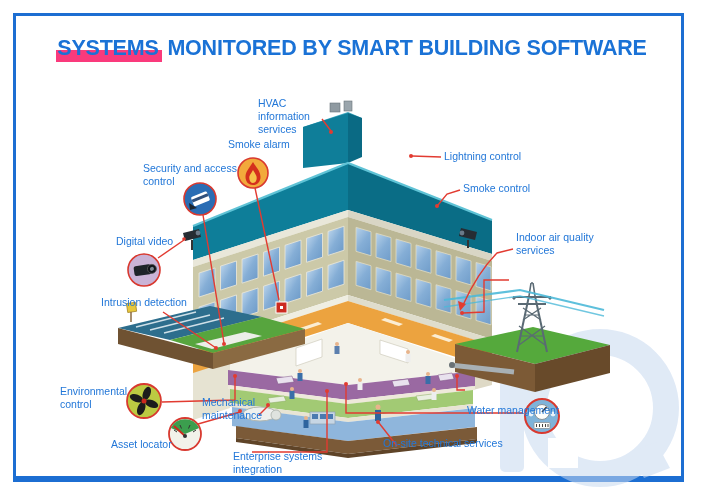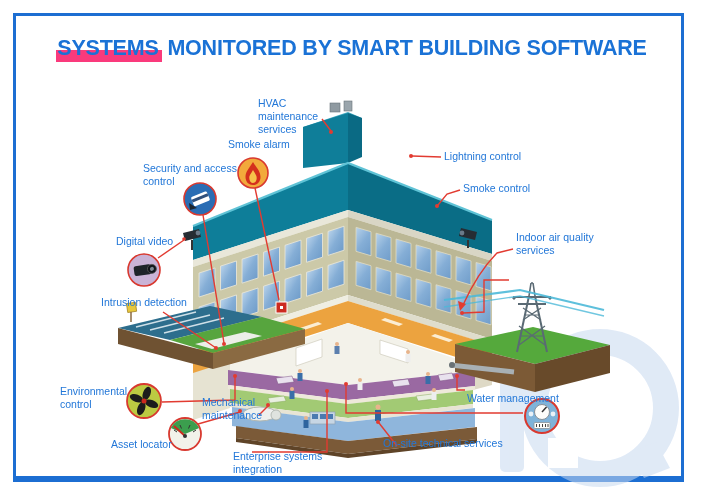--- a/index.html
+++ b/index.html
@@ -17,21 +17,21 @@
   #lbl-hvac{left:258px;top:97px}
   #lbl-fire{left:228px;top:138px}
   #lbl-security{left:143px;top:162px}
   #lbl-video{left:116px;top:235px}
   #lbl-intrusion{left:101px;top:296px}
   #lbl-environmental{left:60px;top:385px}
   #lbl-asset{left:111px;top:438px}
   #lbl-mechanical{left:202px;top:396px}
   #lbl-enterprise{left:233px;top:450px}
   #lbl-onsite{left:383px;top:437px}
-  #lbl-water{left:467px;top:392px}
+  #lbl-water{left:467px;top:404px}
   #lbl-energyinfo{left:562px;top:403px}
   #lbl-energysupply{left:511px;top:265px}
   #lbl-indoorair{left:516px;top:231px}
   #lbl-smoke{left:463px;top:182px}
   #lbl-lightning{left:444px;top:150px}
 </style>
 </head>
 <body>
 
 <div id="canvas">
@@ -361,21 +361,21 @@
           <line x1="536.5" y1="424" x2="536.5" y2="427"></line>
           <line x1="539.5" y1="424" x2="539.5" y2="427"></line>
           <line x1="542.5" y1="424" x2="542.5" y2="427"></line>
           <line x1="545.5" y1="424" x2="545.5" y2="427"></line>
           <line x1="548" y1="424" x2="548" y2="427"></line>
         </g>
     </g>
   </svg>
 
   <div class="lbl" id="lbl-hvac">HVAC
-maintenance
+information
 services</div>
   <div class="lbl" id="lbl-fire">Smoke alarm</div>
   <div class="lbl" id="lbl-security">Security and access
 control</div>
   <div class="lbl" id="lbl-video">Digital video</div>
   <div class="lbl" id="lbl-intrusion">Intrusion detection</div>
   <div class="lbl" id="lbl-environmental">Environmental
 control</div>
   <div class="lbl" id="lbl-asset">Asset locator</div>
   <div class="lbl" id="lbl-mechanical">Mechanical

